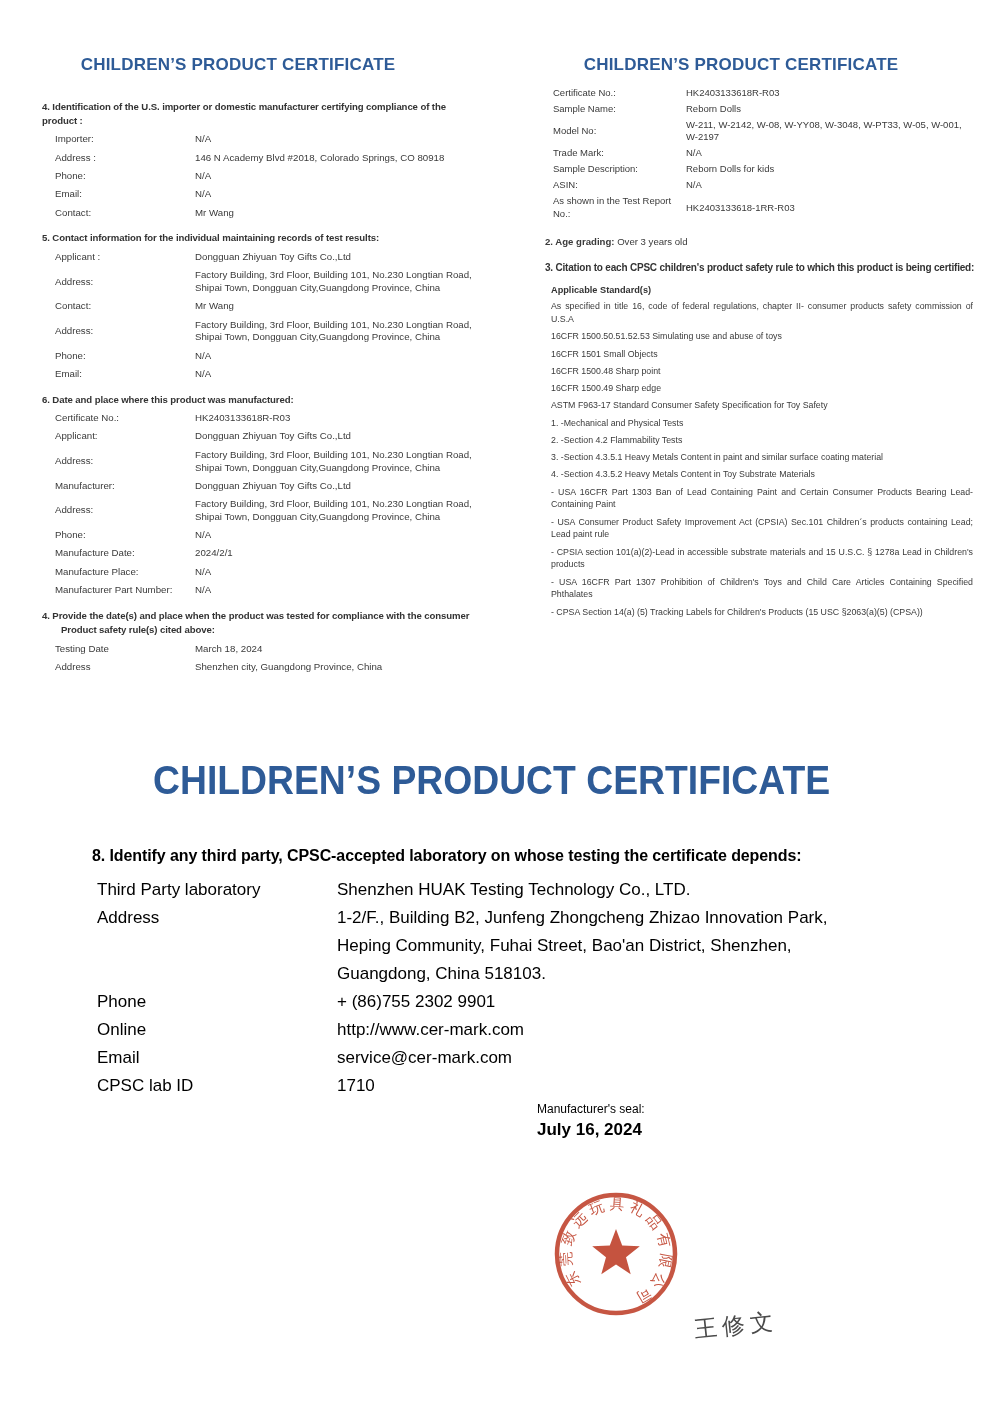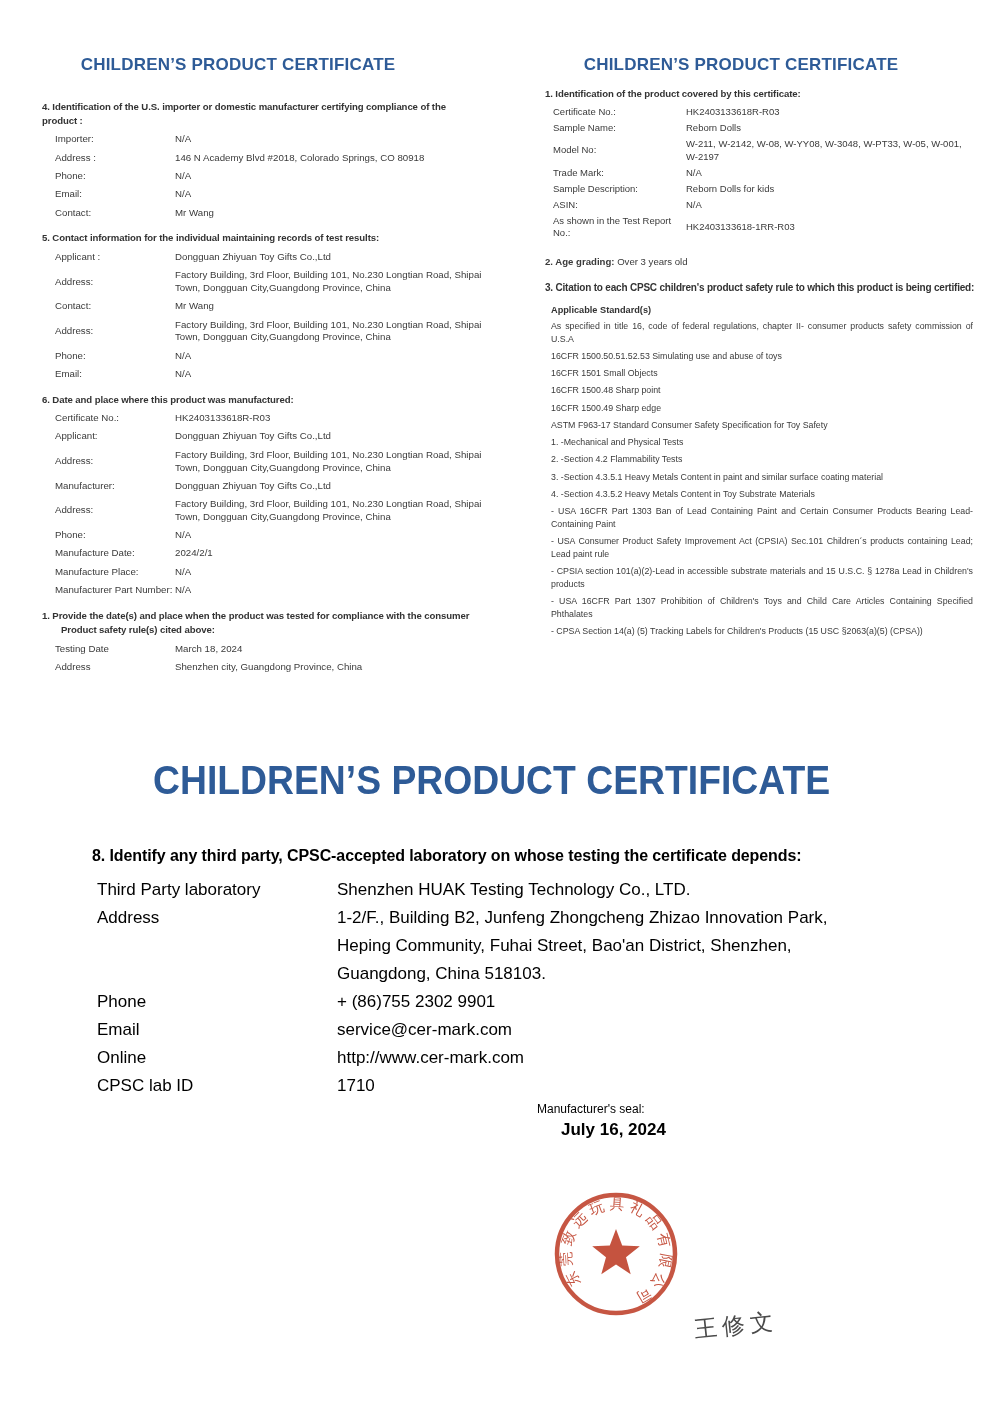--- a/index.html
+++ b/index.html
@@ -26,21 +26,21 @@
   .col-right .doc-title { width: 392px; margin-bottom: 12px; }
 
   .sec { margin-bottom: 12px; }
   .sec-heading {
     font-size: 9.6px; font-weight: bold; color: #333;
     line-height: 1.5; margin-bottom: 5px; letter-spacing: -0.1px;
   }
   .nowrap { white-space: nowrap; }
 
   .kv-row { display: flex; align-items: center; margin-bottom: 5.5px; line-height: 1.32; }
-  .col-left  .kv-label { flex: none; width: 120px; margin-left: 13px; font-size: 9.7px; }
+  .col-left  .kv-label { flex: none; width: 140px; margin-left: 13px; font-size: 9.7px; }
   .col-left  .kv-value { flex: 1; font-size: 9.7px; }
   .col-right .kv-row   { margin-bottom: 3.5px; }
   .col-right .kv-label { flex: none; width: 133px; margin-left: 8px; font-size: 9.5px; }
   .col-right .kv-value { flex: 1; font-size: 9.5px; }
 
   .sec2-line { font-size: 9.6px; margin: 16px 0 15px 0; }
   .sec2-label { font-weight: bold; }
 
   .sec3-heading {
     font-size: 10px; font-weight: bold; letter-spacing: -0.2px;
@@ -59,21 +59,21 @@
   .sec8-heading {
     position: absolute; left: 92px; top: 137px;
     font-size: 16px; font-weight: bold; letter-spacing: -0.1px; white-space: nowrap;
   }
   .lab-table { position: absolute; left: 97px; top: 166px; width: 815px; }
   .lab-row { display: flex; align-items: flex-start; font-size: 17px; line-height: 28px; }
   .lab-label { flex: none; width: 240px; }
   .lab-value { width: 545px; }
 
   .seal-caption { position: absolute; left: 537px; top: 381px; font-size: 12px; font-weight: normal; margin-top: 11px; }
-  .seal-date    { position: absolute; left: 561px; top: 410px; font-size: 17px; font-weight: bold; }
+  .seal-date    { position: absolute; left: 537px; top: 410px; font-size: 17px; font-weight: bold; }
 
   .seal { position: absolute; left: 550px; top: 478px; }
   .seal text {
     font-size: 14.5px; letter-spacing: 4.5px; fill: #C0442F;
     font-family: "DejaVu Sans", sans-serif; opacity: 0.9;
   }
   .signature {
     position: absolute; left: 694px; top: 600px;
     font-size: 23px; color: #4a4a4a; letter-spacing: 5px;
     font-family: "DejaVu Serif", serif;
@@ -178,39 +178,38 @@
           <div class="kv-value">N/A</div>
         </div>
       <div class="kv-row">
           <div class="kv-label">Manufacturer Part Number:</div>
           <div class="kv-value">N/A</div>
         </div>
     </div>
 
     <div class="sec">
       <div class="sec-heading">
-        <span class="nowrap">1.  Provide the date(s) and place when the product was tested for compliance with the consumer</span><br>
+        <span class="nowrap">4.  Provide the date(s) and place when the product was tested for compliance with the consumer</span><br>
         <span style="margin-left:19px;">Product safety rule(s) cited above:</span>
       </div>
       <div class="kv-row">
           <div class="kv-label">Testing Date</div>
           <div class="kv-value">March 18, 2024</div>
         </div>
       <div class="kv-row">
           <div class="kv-label">Address</div>
           <div class="kv-value">Shenzhen city, Guangdong Province, China</div>
         </div>
     </div>
   </div>
 
   <div class="col-right">
     <h1 class="doc-title">CHILDREN’S PRODUCT CERTIFICATE</h1>
 
     <div class="sec">
-      <div class="sec-heading">1.  Identification of the product covered by this certificate:</div>
       <div class="kv-row">
           <div class="kv-label">Certificate No.:</div>
           <div class="kv-value">HK2403133618R-R03</div>
         </div>
       <div class="kv-row">
           <div class="kv-label">Sample Name:</div>
           <div class="kv-value">Reborn Dolls</div>
         </div>
       <div class="kv-row">
           <div class="kv-label">Model No:</div>
@@ -273,26 +272,26 @@
       </div>
     <div class="lab-row">
         <div class="lab-label">Address</div>
         <div class="lab-value">1-2/F., Building B2, Junfeng Zhongcheng Zhizao Innovation Park, Heping Community, Fuhai Street, Bao'an District, Shenzhen, Guangdong, China 518103.</div>
       </div>
     <div class="lab-row">
         <div class="lab-label">Phone</div>
         <div class="lab-value">+ (86)755 2302 9901</div>
       </div>
     <div class="lab-row">
+        <div class="lab-label">Online</div>
+        <div class="lab-value">http://www.cer-mark.com</div>
+      </div>
+    <div class="lab-row">
         <div class="lab-label">Email</div>
         <div class="lab-value">service@cer-mark.com</div>
-      </div>
-    <div class="lab-row">
-        <div class="lab-label">Online</div>
-        <div class="lab-value">http://www.cer-mark.com</div>
       </div>
     <div class="lab-row">
         <div class="lab-label">CPSC lab ID</div>
         <div class="lab-value">1710</div>
       </div>
   </div>
 
   <div class="seal-caption">Manufacturer's seal:</div>
   <div class="seal-date">July 16, 2024</div>
 

